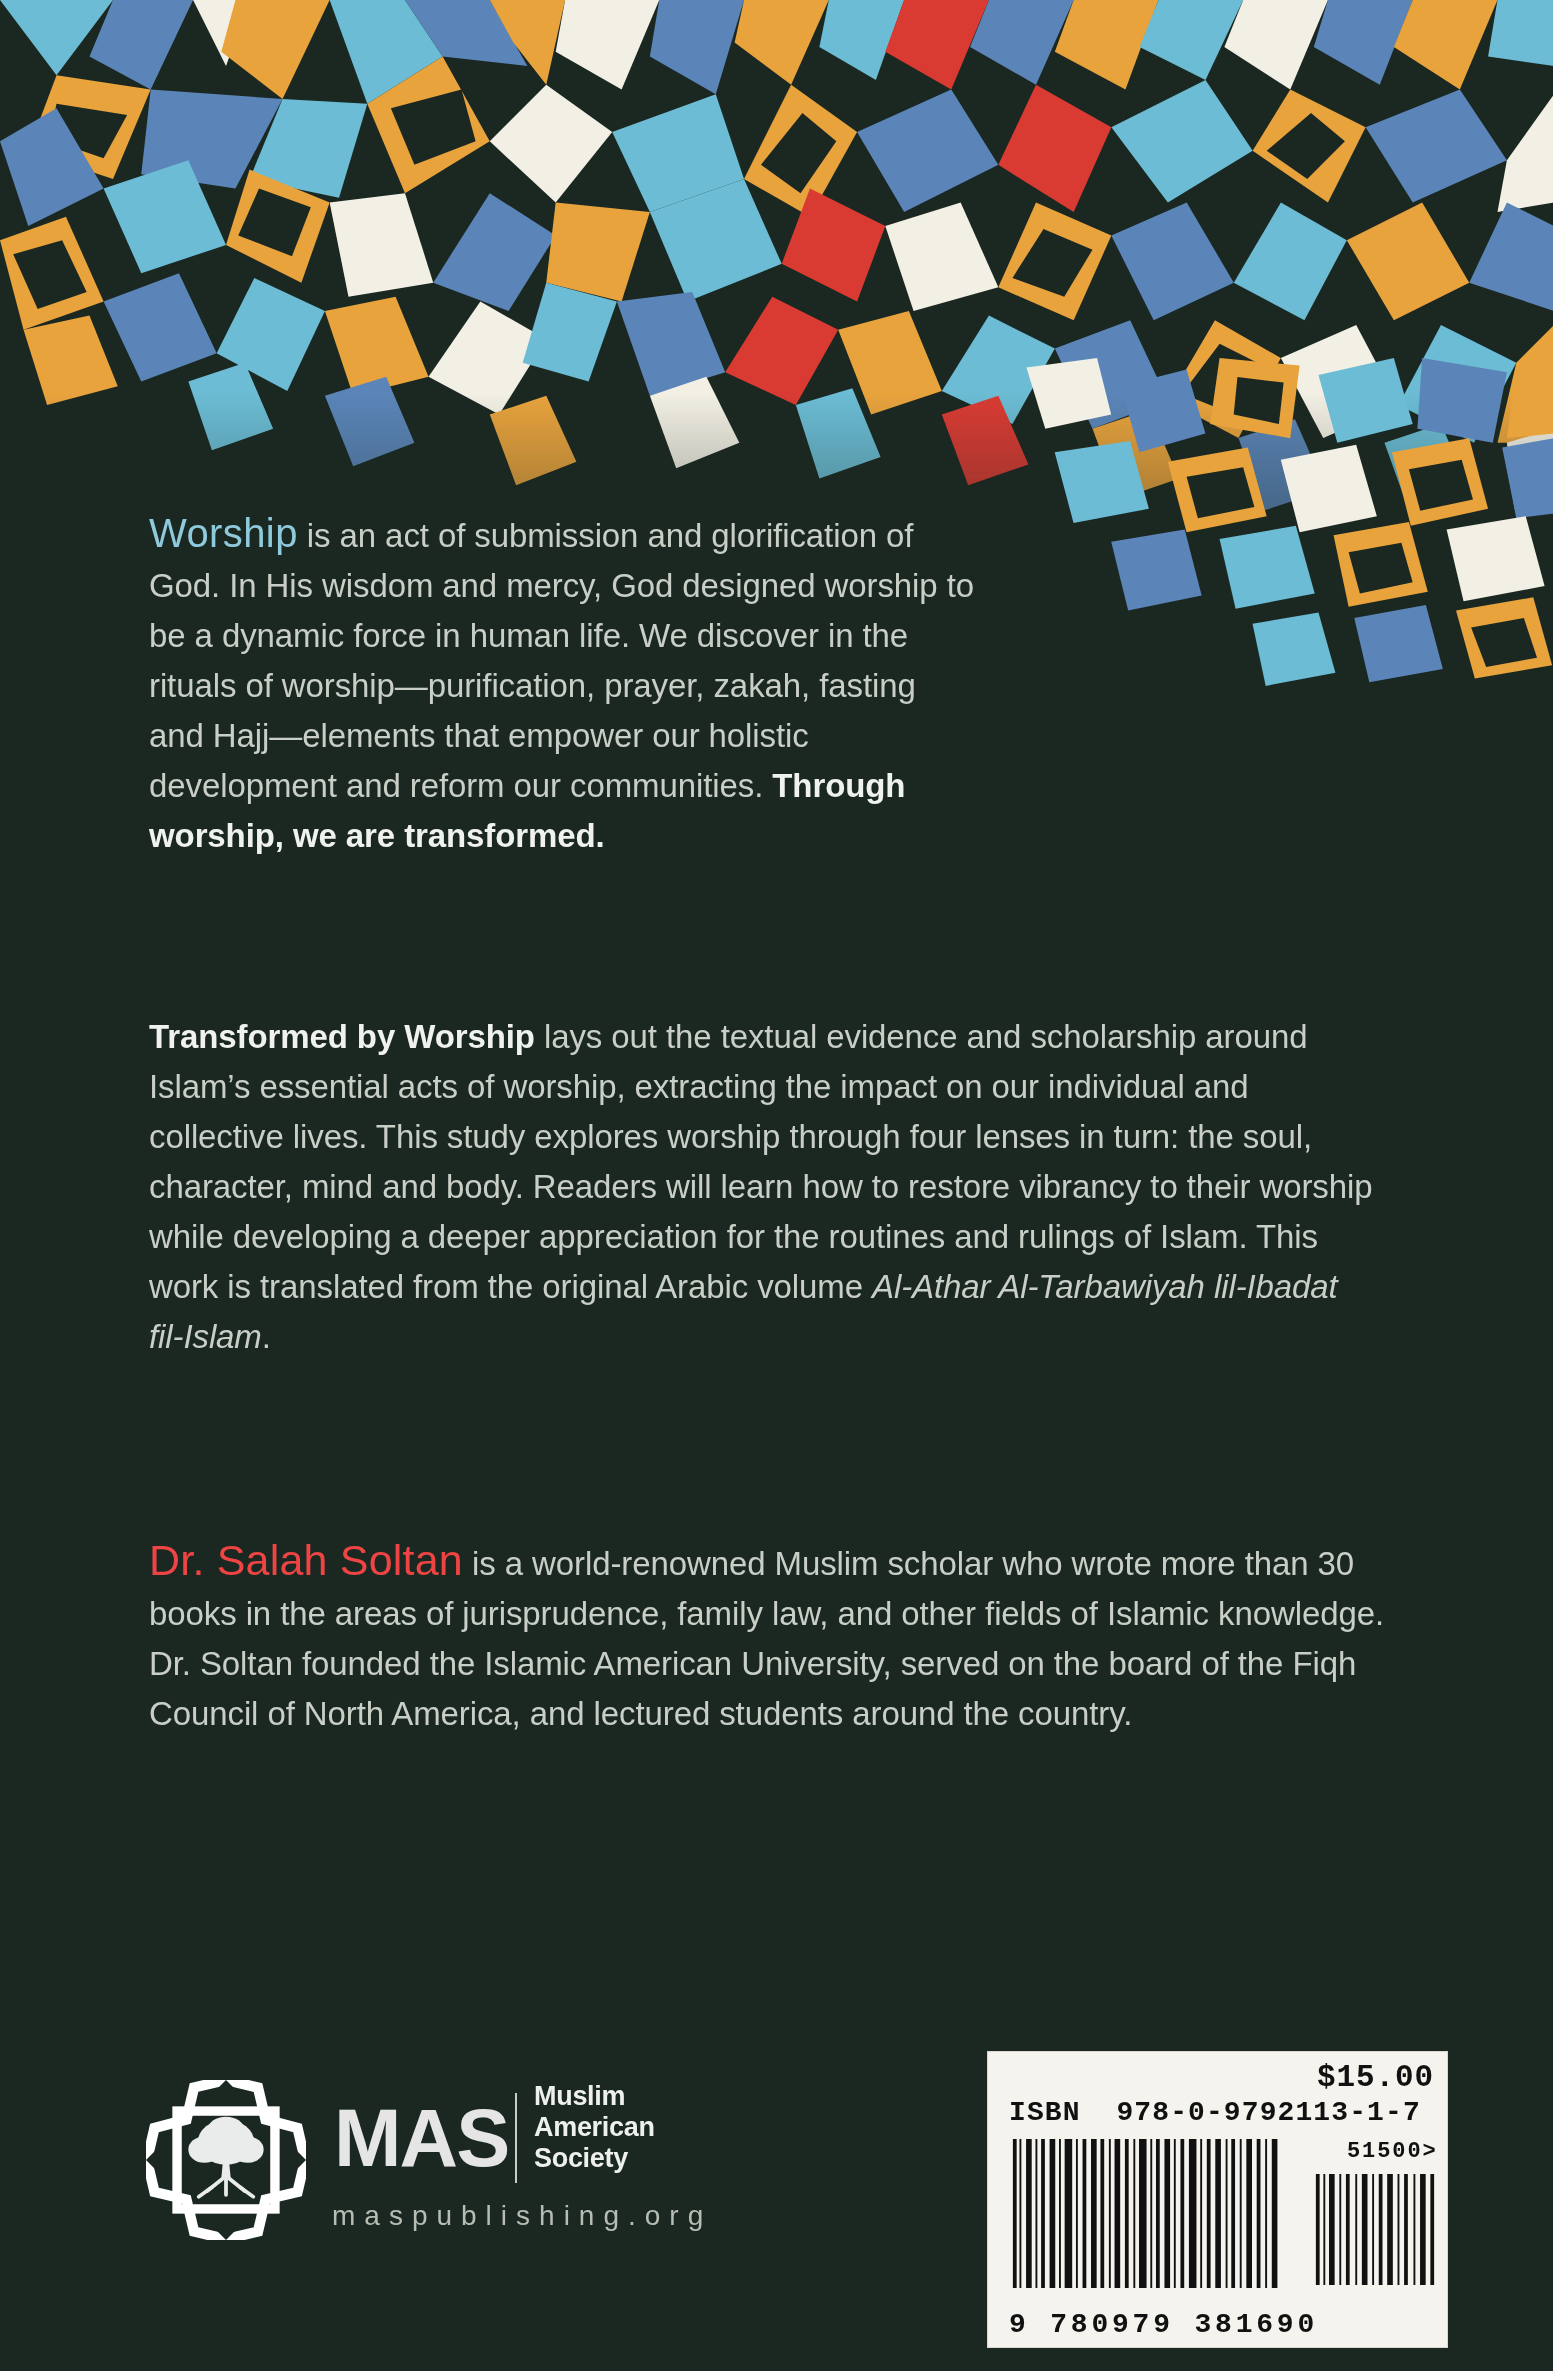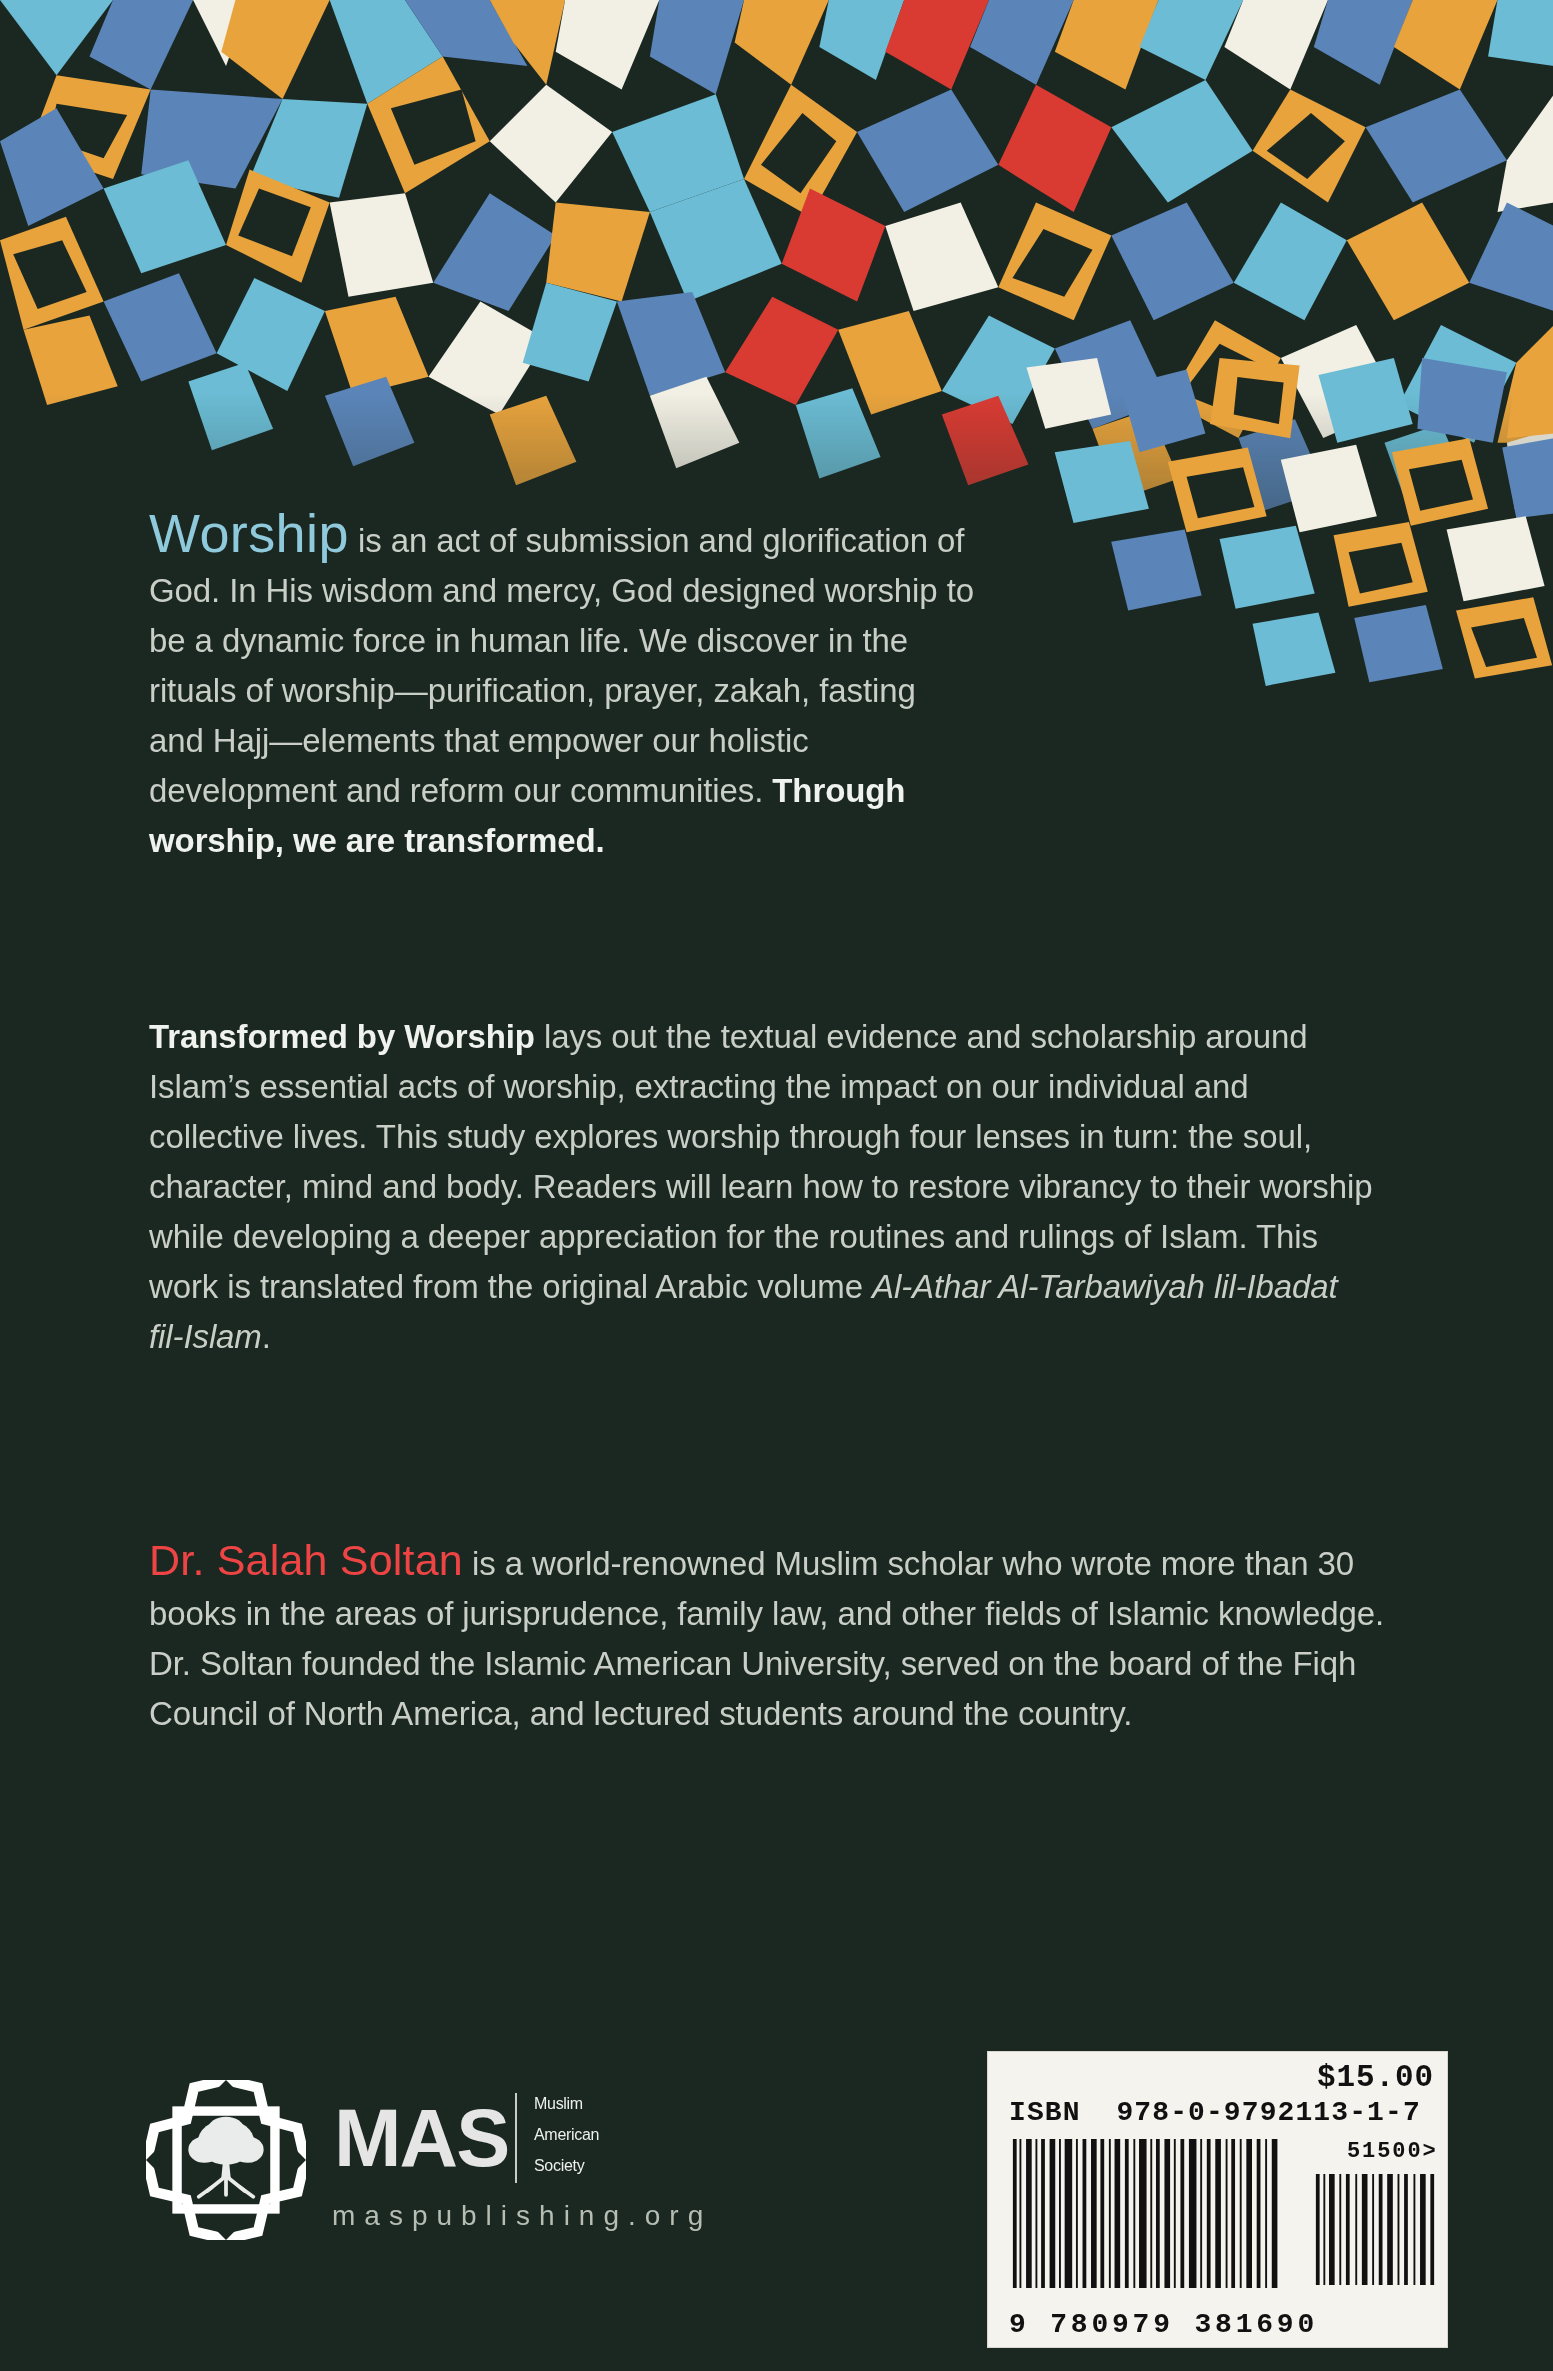--- a/index.html
+++ b/index.html
@@ -36,21 +36,21 @@
   }
   p.body {
     color:#c9cfc6;
     font-size:33px;
     line-height:50px;
     letter-spacing:-0.1px;
     font-weight:400;
   }
   .lead-word {
     color:#8fc9dc;
-    font-size:54px;
+    font-size:40px;
     line-height:50px;
     letter-spacing:0.4px;
     vertical-align:baseline;
   }
   .firstpara { width:829px; }
   .strongline {
     color:#f0f2ee;
     font-weight:bold;
     font-size:33px;
     letter-spacing:-0.1px;
@@ -84,24 +84,24 @@
     font-weight:bold;
     letter-spacing:-1.9px;
     line-height:90px;
   }
   #logo-divider {
     position:absolute; left:369px; top:21px;
     width:1.9px; height:90px;
     background:#c8cdc6;
   }
   #logo-sub {
-    position:absolute; left:388px; top:16px;
+    position:absolute; left:388px; top:9px;
     color:#eef0ec;
-    font-size:16px;
-    font-weight:normal;
+    font-size:27px;
+    font-weight:bold;
     line-height:31px;
     letter-spacing:-0.3px;
   }
   #logo-url {
     position:absolute; left:186px; top:128px;
     color:#b6bdb3;
     font-size:28px;
     letter-spacing:9px;
   }
 

